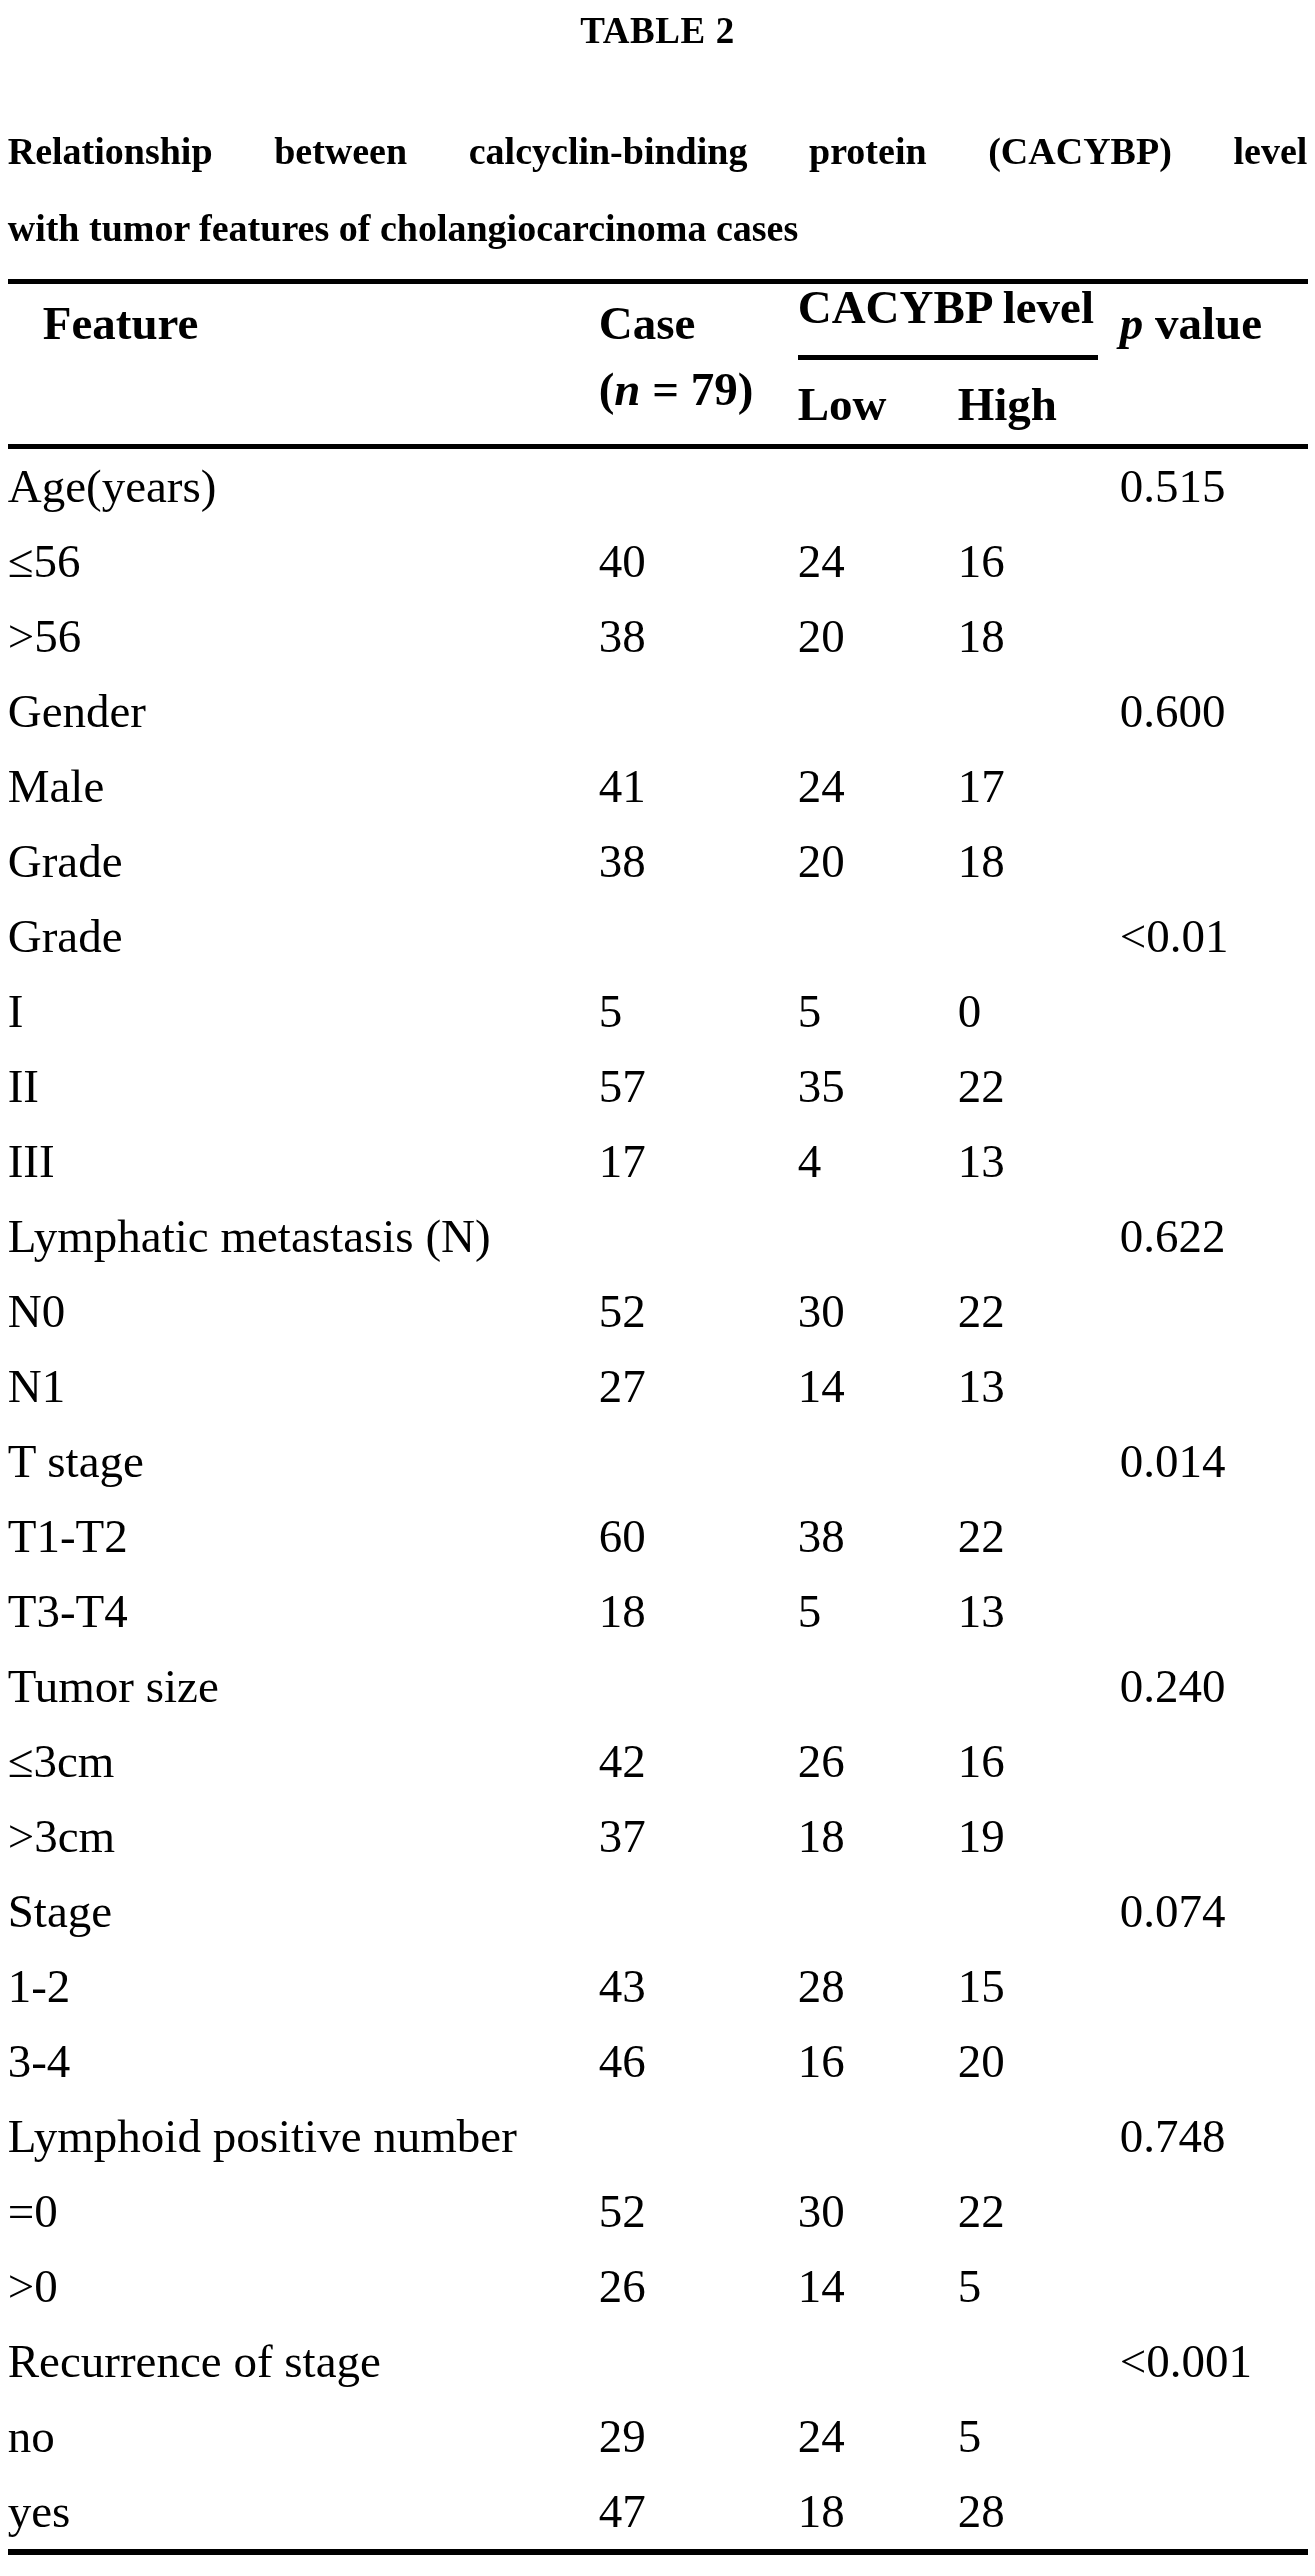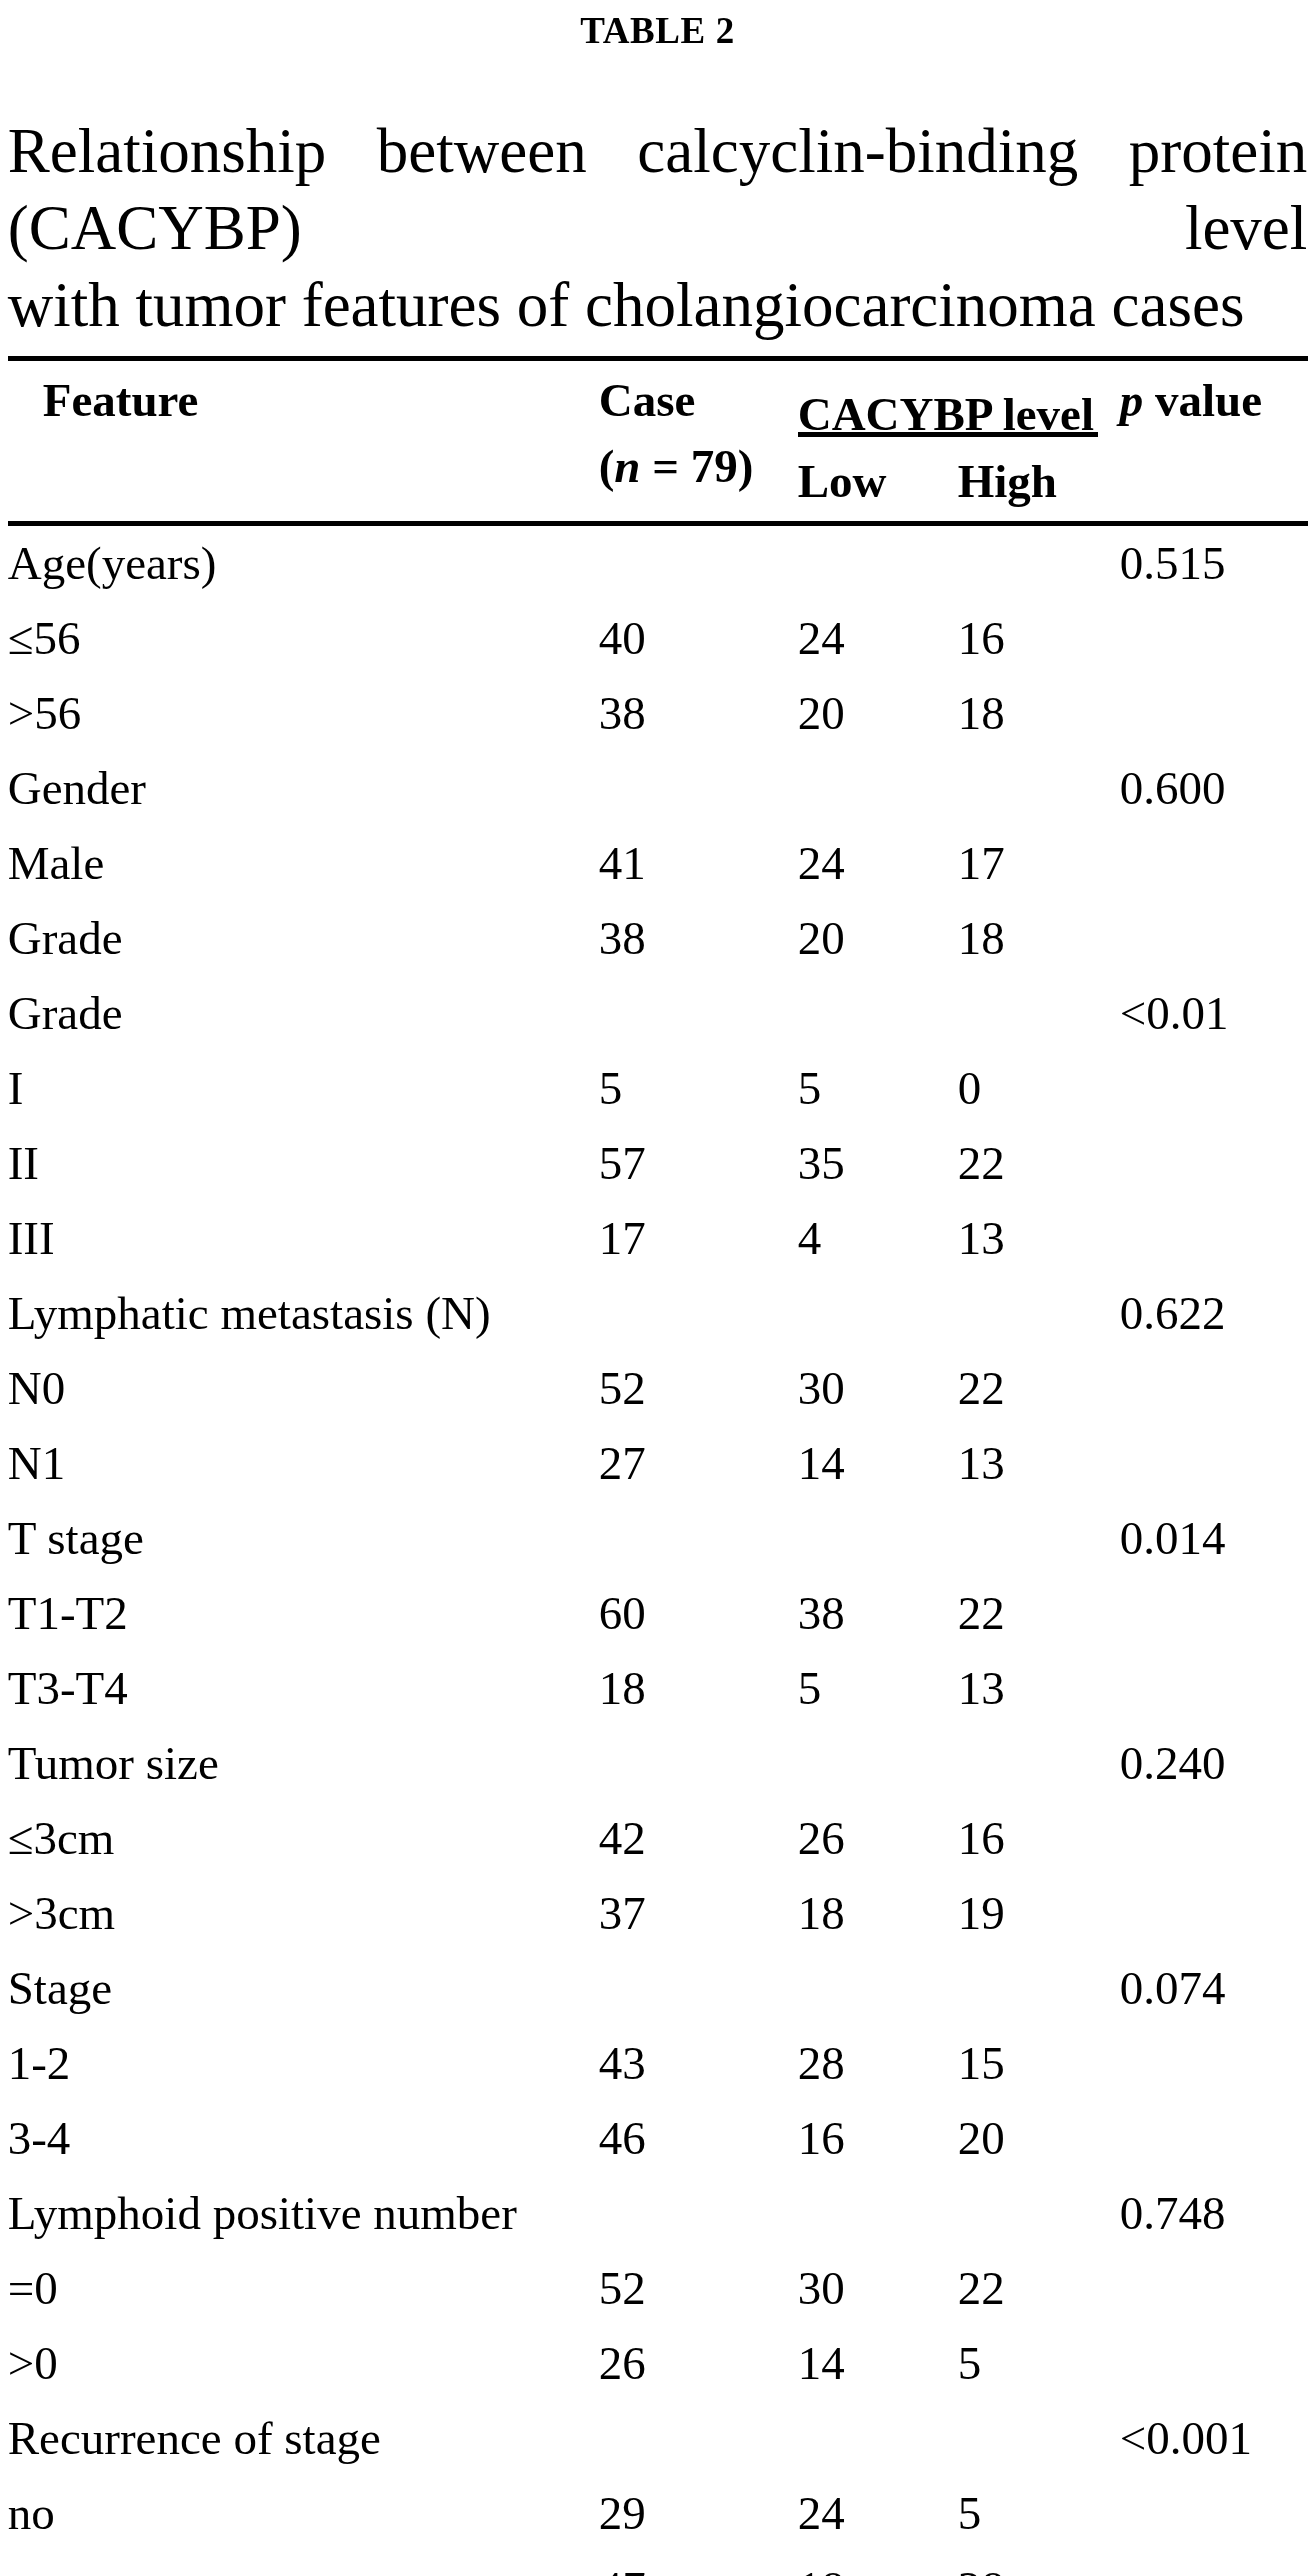--- a/index.html
+++ b/index.html
@@ -14,40 +14,40 @@
   }
   .title {
     padding-top: 9px;
     text-align: center;
     font-size: 37px;
     font-weight: 700;
     letter-spacing: 0.6px;
   }
   .caption {
     margin: 61px 7.7px 0 7.7px;
-    font-size: 63px;
-    font-weight: 400;
+    font-size: 38px;
+    font-weight: 700;
     line-height: 77px;
   }
   .cap-l1 { text-align: justify; text-align-last: justify; }
   .cap-l2 { text-align: left; }
   .tbl { position: relative; margin: 11.5px 7.7px 0 7.7px; width: 1300px; }
   .thead {
     position: relative;
     height: 160px;
     border-top: 5.7px solid #000;
     border-bottom: 5.7px solid #000;
     font-weight: 700;
     font-size: 47px;
   }
   .h { position: absolute; white-space: nowrap; line-height: 1; }
   .h-feature { left: 35px;  top: 16.6px; }
   .h-case1   { left: 591px; top: 16.6px; }
   .h-case2   { left: 591px; top: 82px; }
-  .h-group   { left: 790px; top: 30px; }
+  .h-group   { left: 790px; top: 0; }
   .h-low     { left: 790px; top: 97px; }
   .h-high    { left: 950px; top: 97px; }
   .h-pval    { left: 1112px; top: 16.6px; }
   .subrule {
     position: absolute;
     left: 790px; top: 71px;
     width: 300px; height: 5.1px;
     background: #000;
   }
   .it { font-style: italic; }

